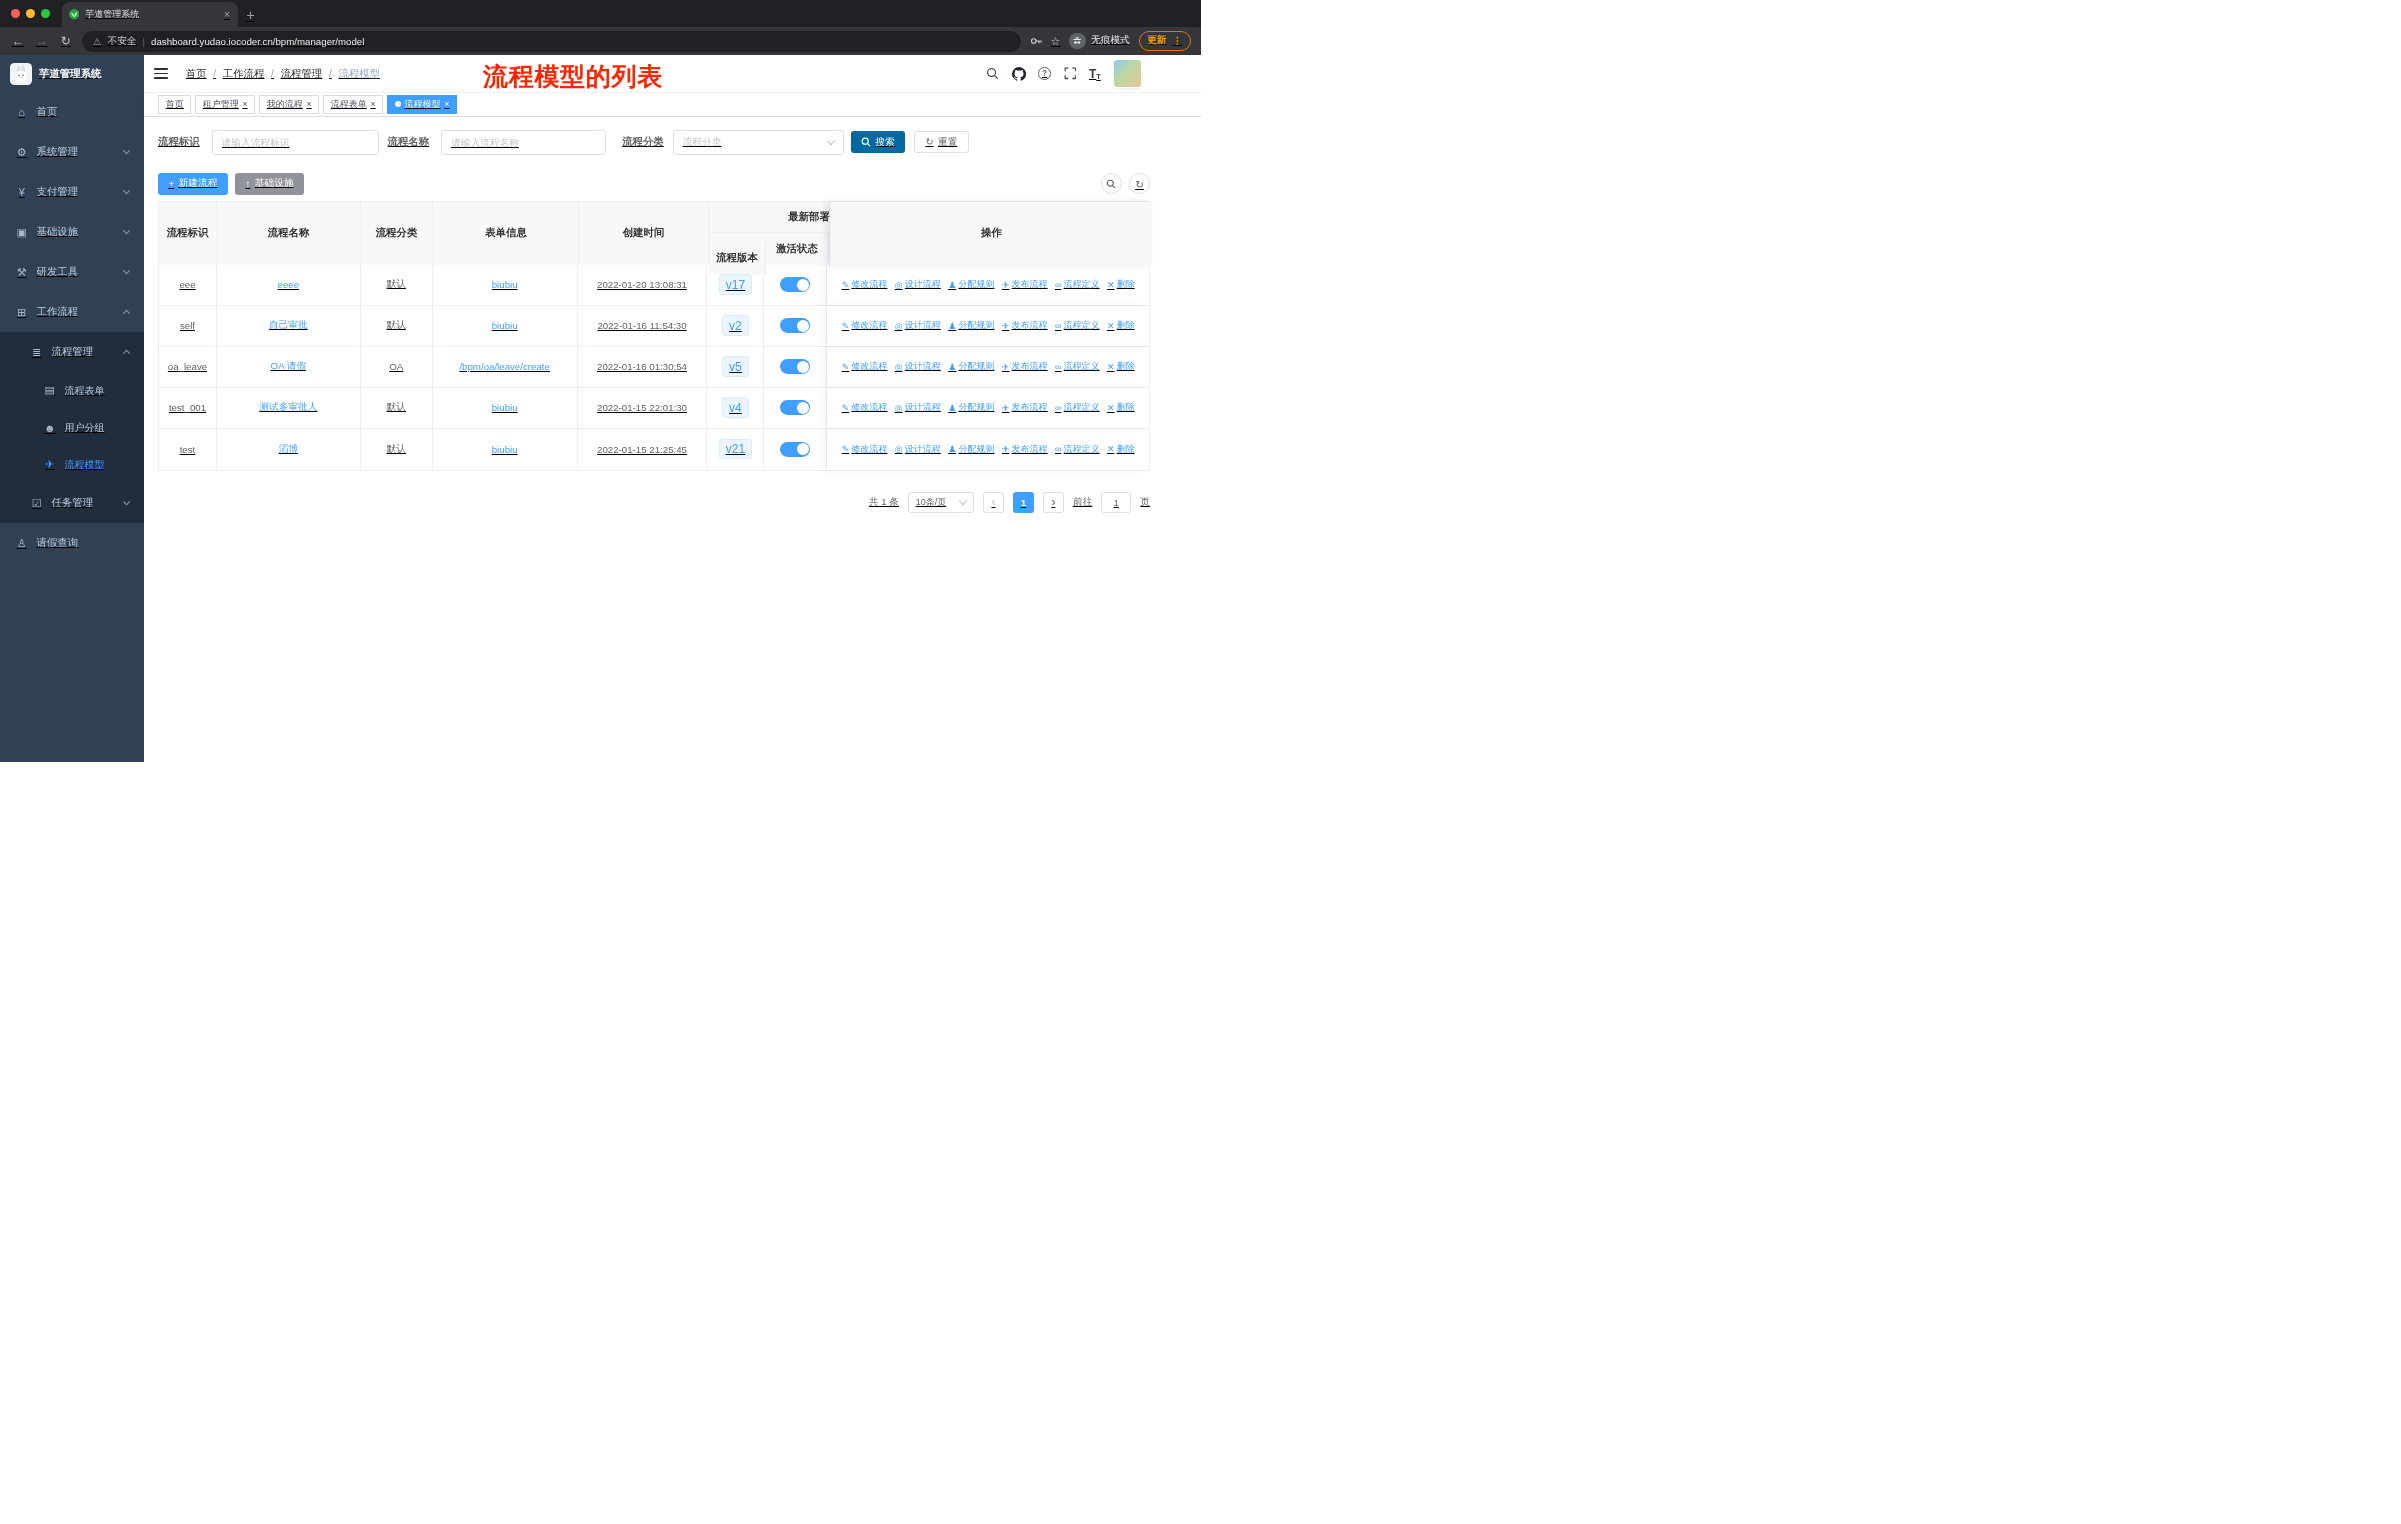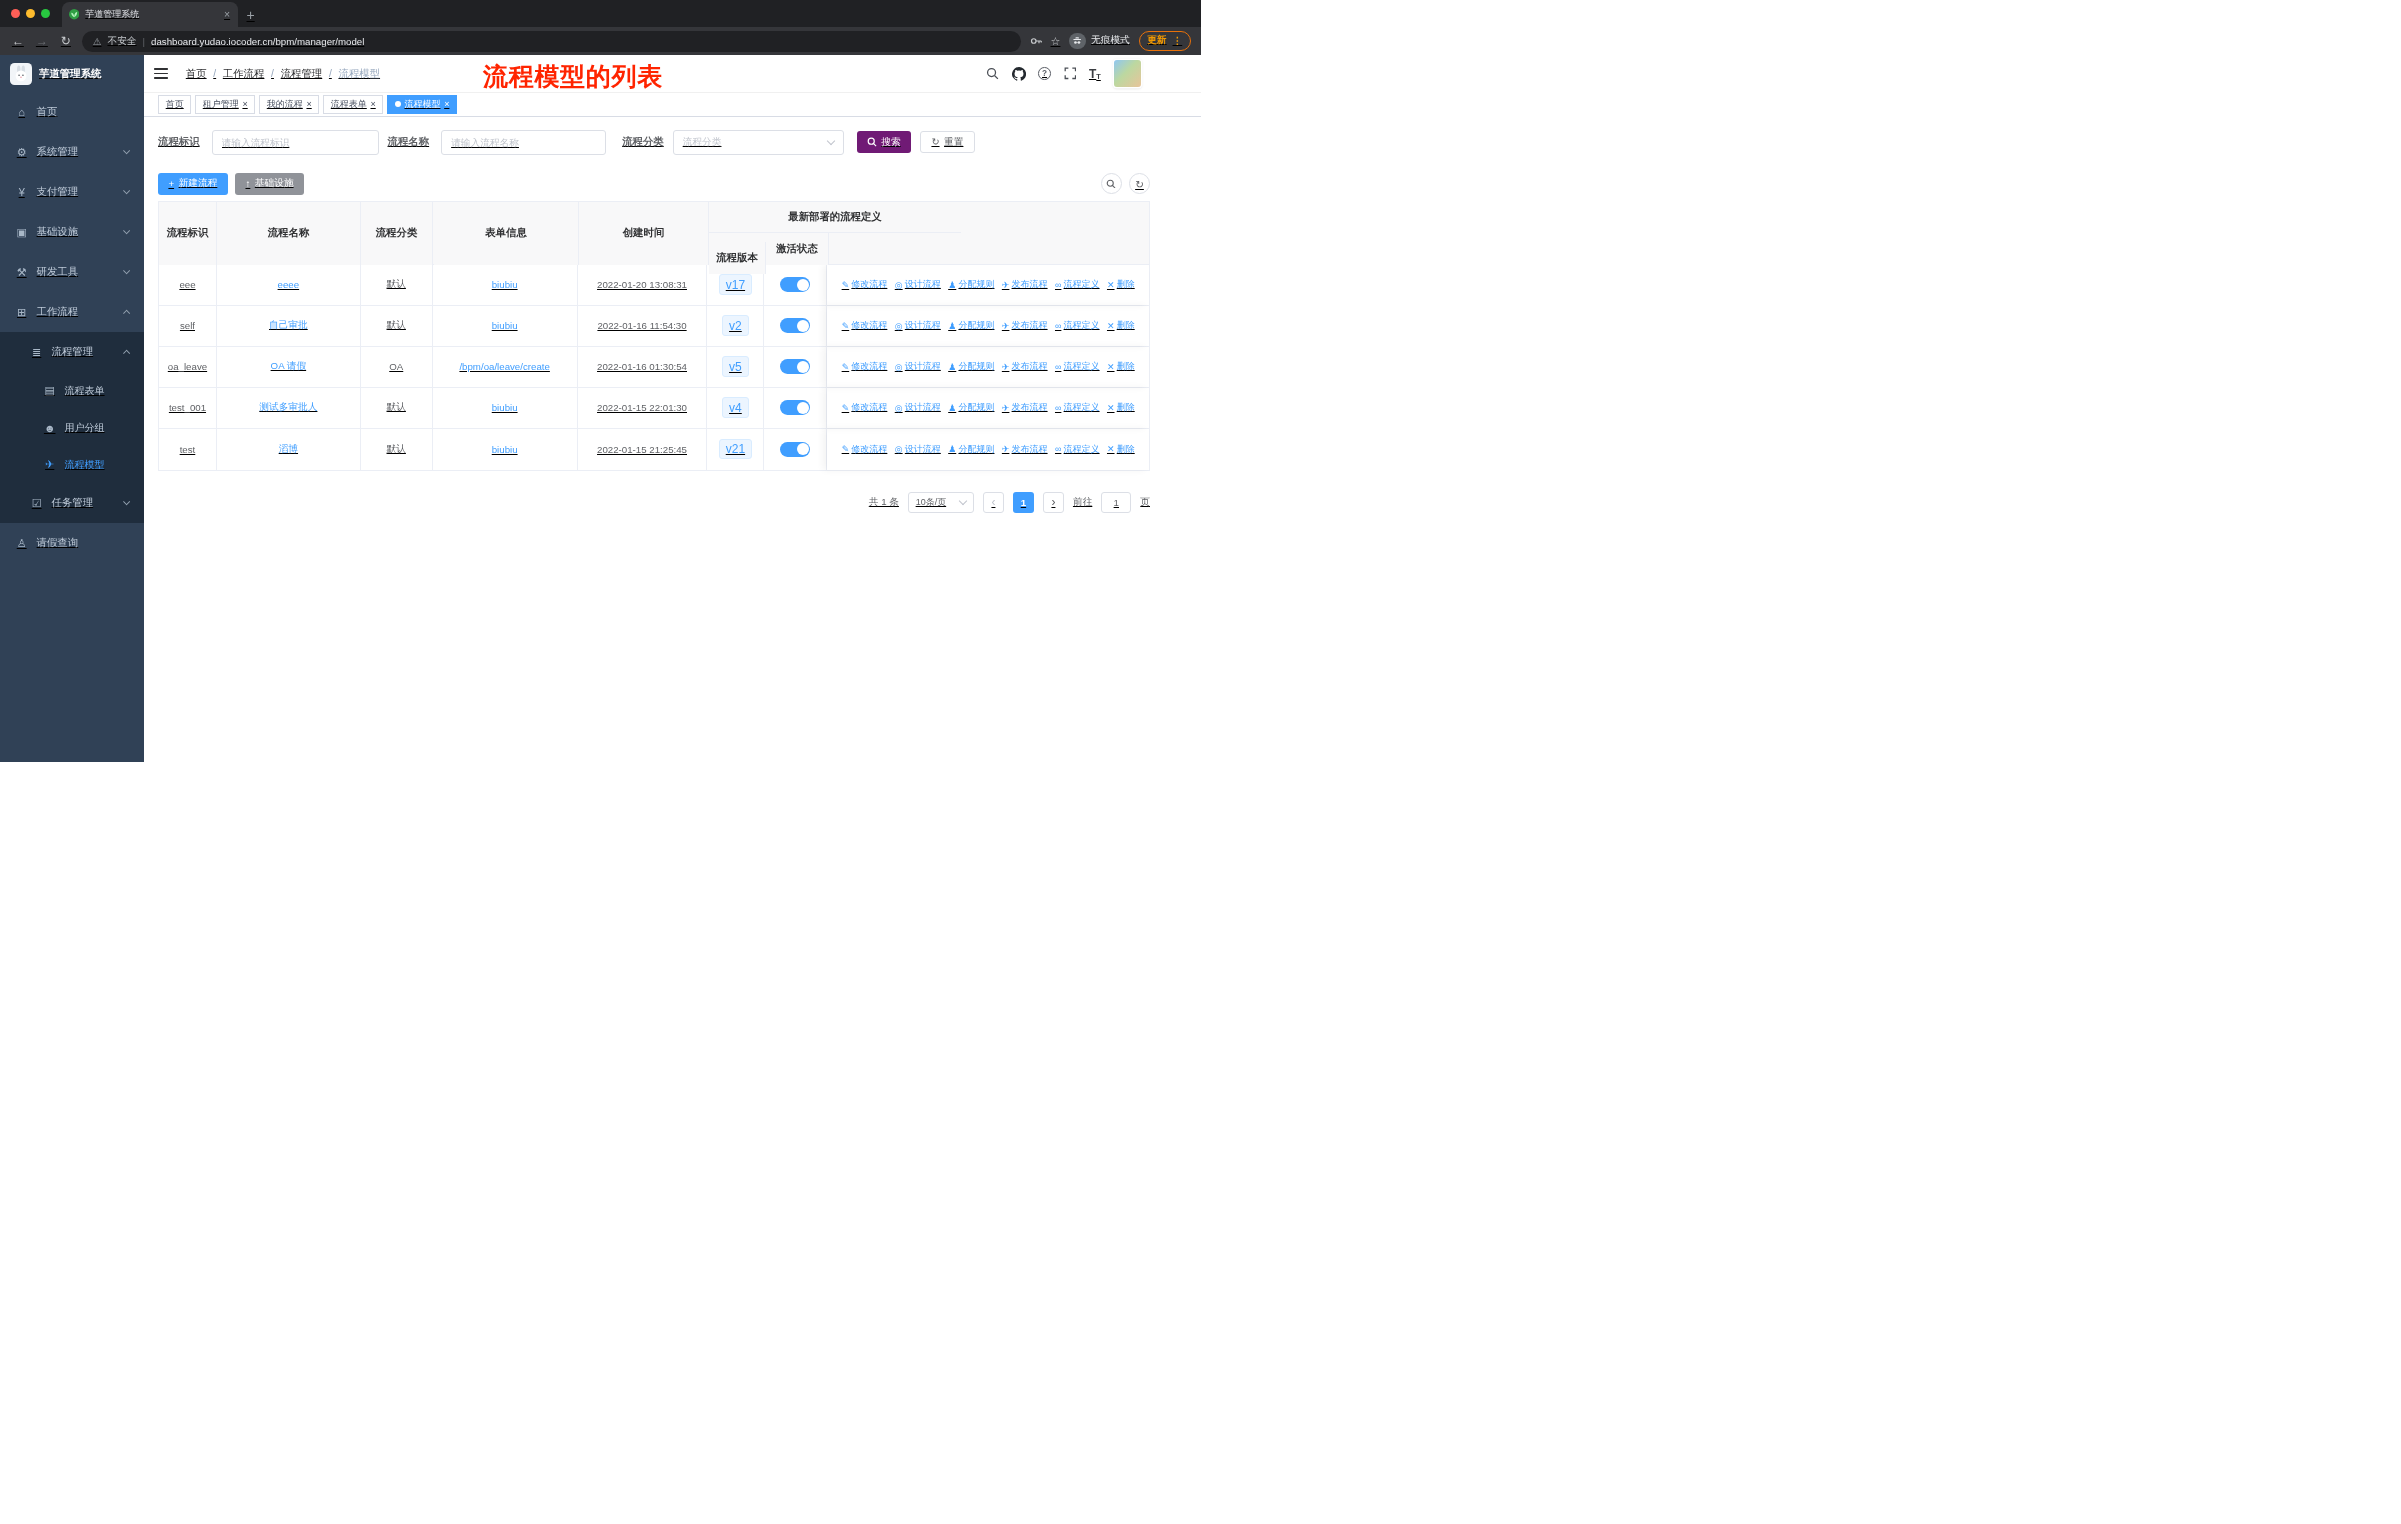--- a/index.html
+++ b/index.html
@@ -71,21 +71,21 @@
   .filter-row { display:flex; align-items:center; height:24.6px; }
   .f-label { font-size:10.4px; font-weight:700; color:#606266; white-space:nowrap; }
   .f-input { width:167px; height:24.6px; border:0.7px solid #dcdfe6; border-radius:3px; padding:0 9px; font-size:9.7px; color:#606266; margin-left:12px; outline:none; font-family:"Liberation Sans",sans-serif; }
   .f-input::placeholder { color:#c0c4cc; }
   .f-input.w2 { width:165px; margin-right:16px; }
   .f-select { width:171px; height:24.6px; border:0.7px solid #dcdfe6; border-radius:3px; padding:0 9px; display:flex; align-items:center; justify-content:space-between; margin-left:9px; cursor:pointer; }
   .sel-placeholder { font-size:9.7px; color:#c0c4cc; }
   .sel-chev { width:6px; height:6px; border-right:1.1px solid #c0c4cc; border-bottom:1.1px solid #c0c4cc; transform:rotate(45deg); margin-top:-2.2px; }
   .lbl2 { margin-left:9px; }
   .btn { height:22px; border:none; border-radius:3px; display:inline-flex; align-items:center; gap:4.5px; padding:0 10.4px; font-size:9.7px; cursor:pointer; font-family:"Liberation Sans",sans-serif; }
-  .btn-search { background:#701a75; color:#fff; margin-left:13px;justify-content:center; }
+  .btn-search { background:#0369a1; color:#fff; margin-left:7px;justify-content:center; }
   .btn-reset { background:#fff; border:0.7px solid #dcdfe6; color:#606266; margin-left:9px; }
   .btn-row { margin-top:18px; display:flex; align-items:center; }
   .btn-create { background:#409eff; color:#fff; }
   .btn-import { background:#909399; color:#fff; margin-left:7.4px; }
   .bi { font-size:9.7px; line-height:1; }
   .tool-circles { margin-left:auto; display:flex; gap:7.4px; }
   .circle-btn { width:21px; height:21px; border-radius:50%; border:0.7px solid #dcdfe6; background:#fff; color:#606266; display:flex; align-items:center; justify-content:center; font-size:10.4px; cursor:pointer; }
 
   
   .tbl { margin-top:6px; width:992px; border:0.7px solid #ebeef5; font-size:9.7px; }
@@ -360,20 +360,21 @@
         <div class="tbl">
           <div class="thead">
             <div class="th th-id">流程标识</div>
             <div class="th th-name">流程名称</div>
             <div class="th th-cat">流程分类</div>
             <div class="th th-form">表单信息</div>
             <div class="th th-created">创建时间</div>
             <div class="th th-group">最新部署的流程定义</div>
             <div class="th th-version">流程版本</div>
             <div class="th th-active">激活状态</div>
+            <div class="th th-ops">操作</div>
           </div>
 
           <div class="trow">
             <div class="td c1">eee</div>
             <div class="td c2">
                 <span class="link">eeee</span>
               </div>
             <div class="td c3">默认</div>
             <div class="td c4">
                 <span class="link">biubiu</span>

